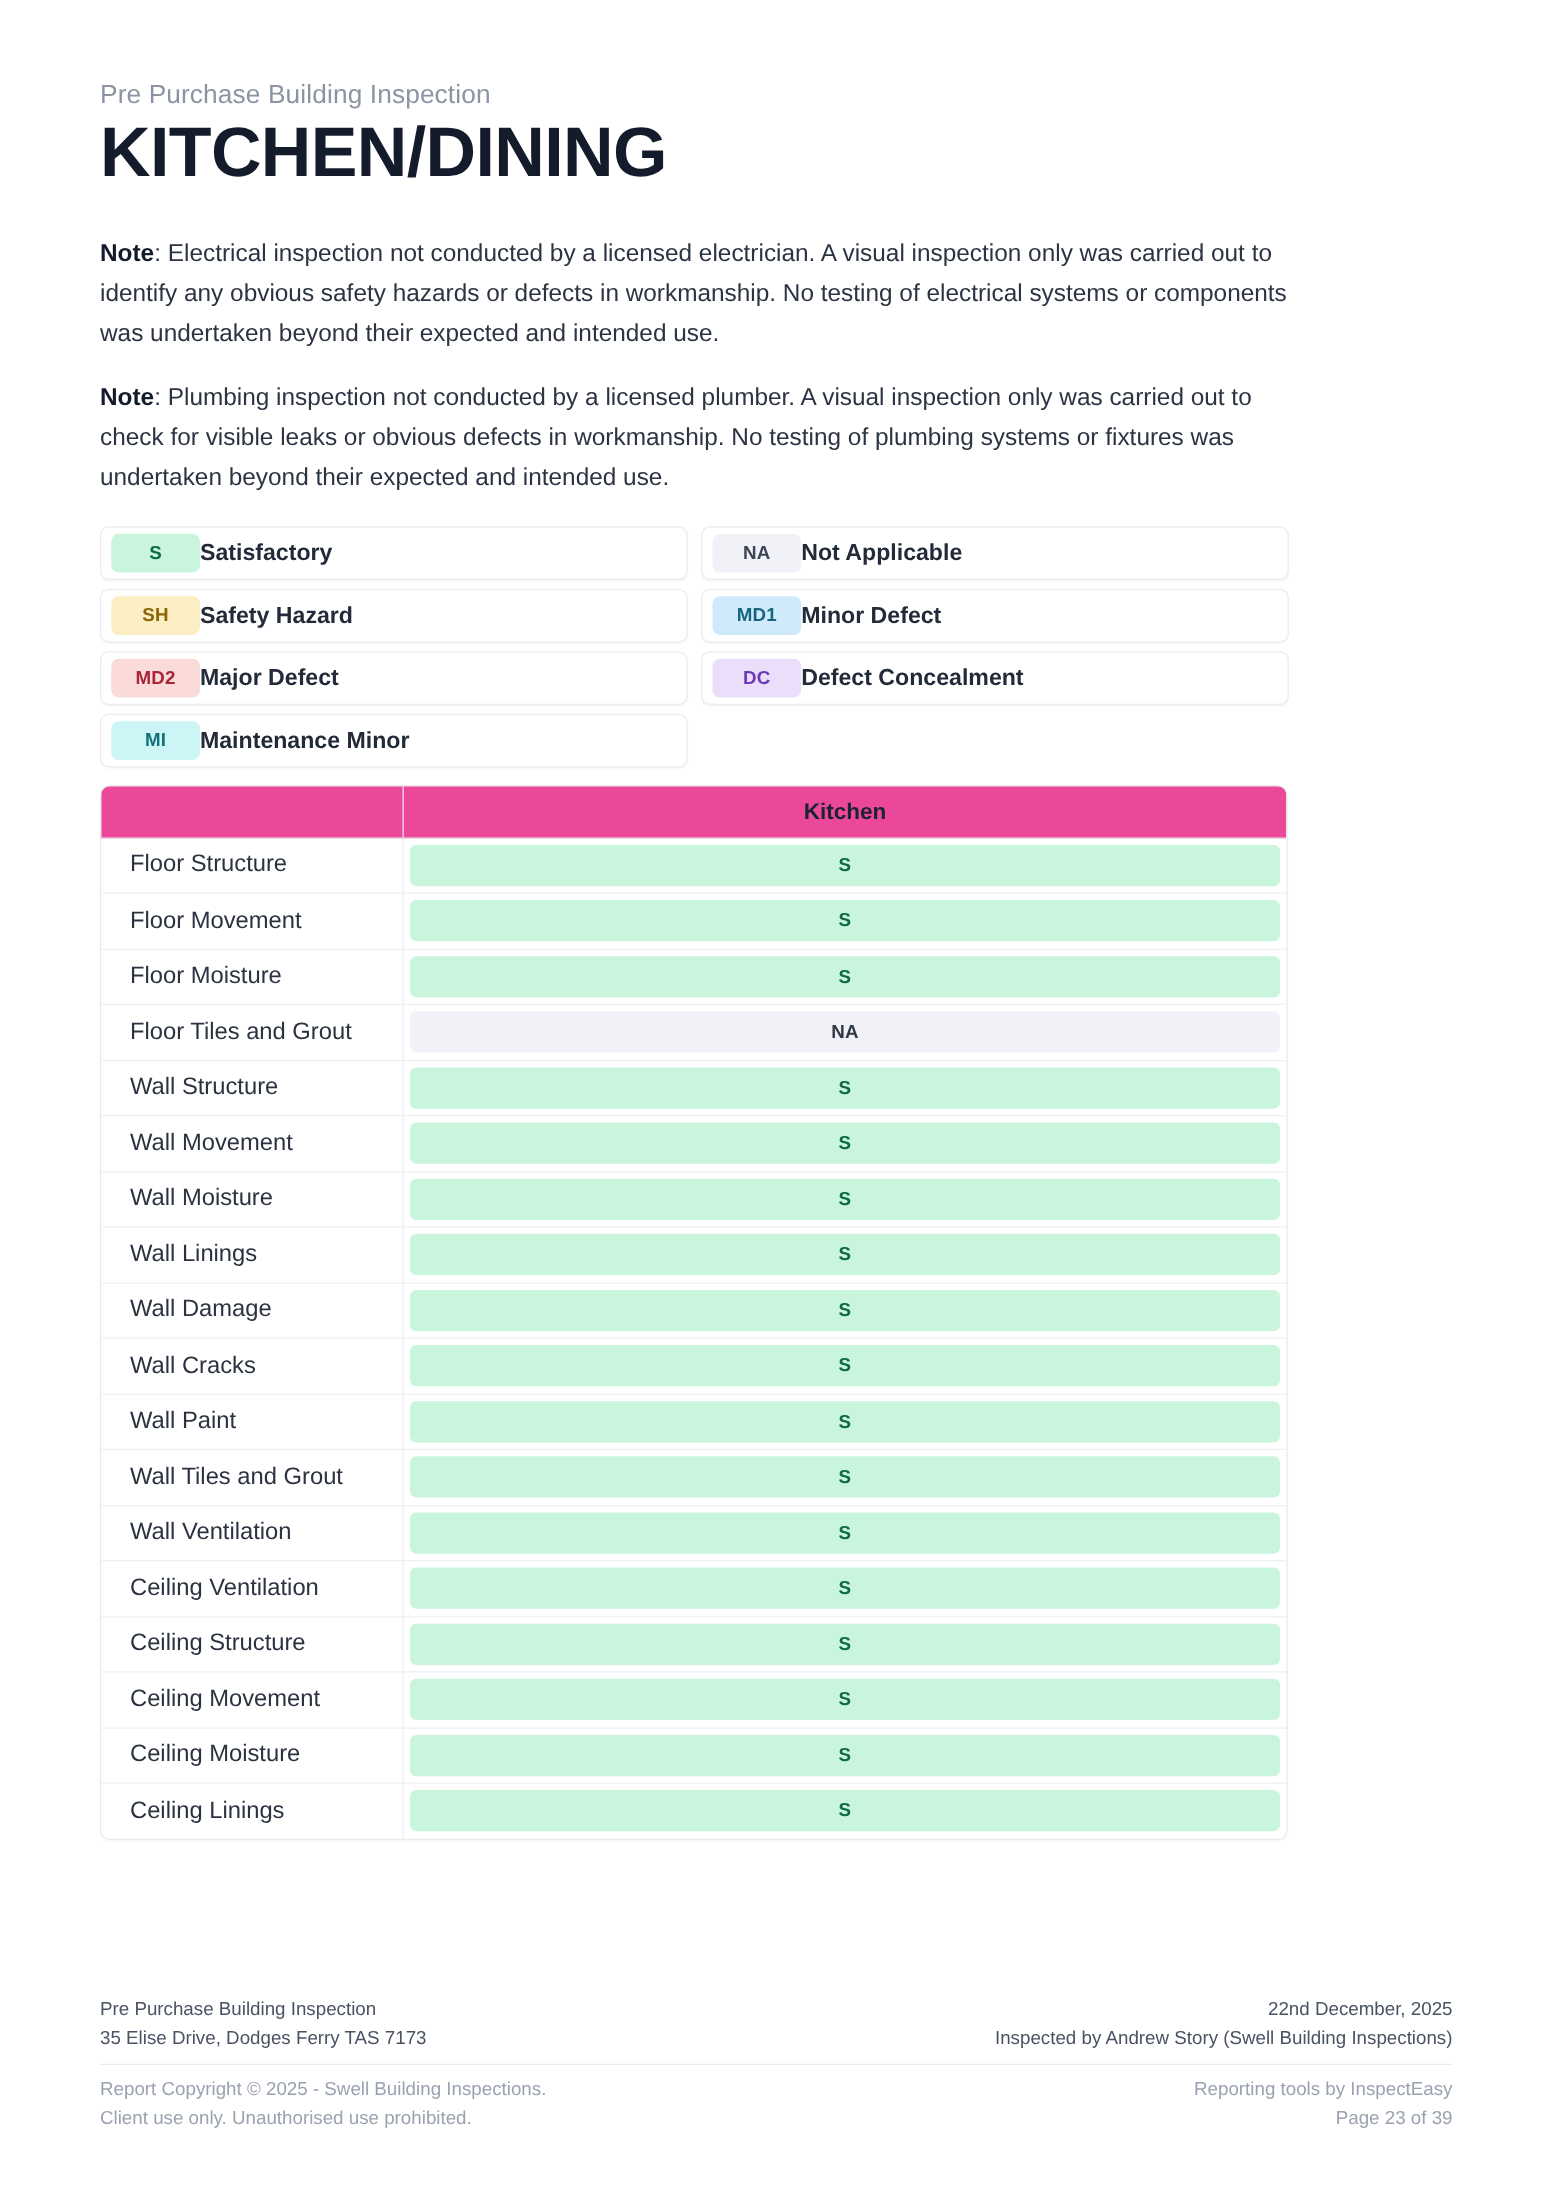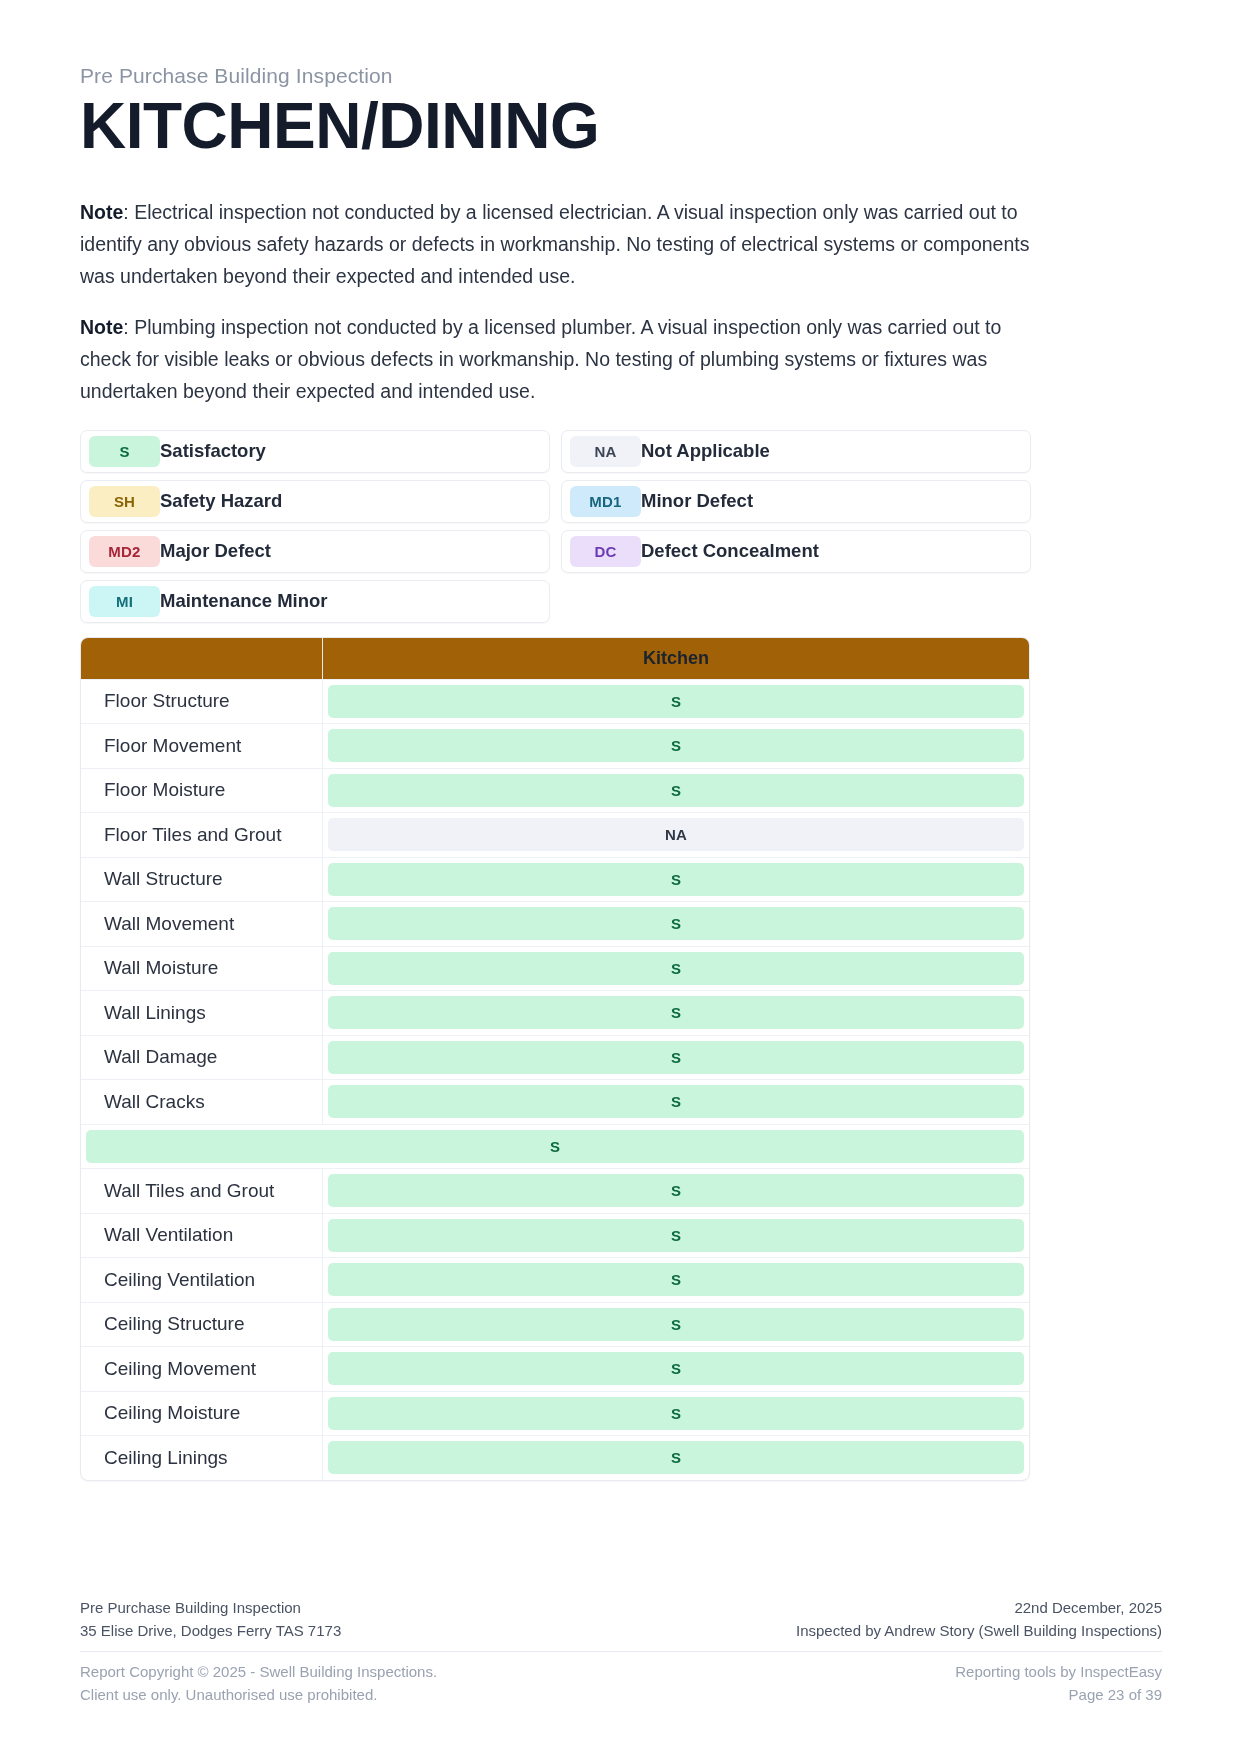--- a/index.html
+++ b/index.html
@@ -26,21 +26,21 @@
   
   .eyebrow {
     font-size: 21px;
     color: #8b94a3;
     letter-spacing: 0.1px;
     line-height: 1.3;
     margin: 0 0 2px 0;
     font-weight: 400;
   }
   .page-title {
-    font-size: 64px;
+    font-size: 56px;
     font-weight: 800;
     letter-spacing: -0.5px;
     color: #141c2b;
     margin: 0 0 34px 0;
     line-height: 1.12;
   }
 
   
   .note {
     font-size: 19.5px;
@@ -121,21 +121,21 @@
     box-shadow: 0 1px 2px rgba(18,25,38,0.035);
   }
   .trow {
     display: flex;
     align-items: stretch;
     border-bottom: 1px solid #edf0f4;
     min-height: 43.5px;
   }
   .trow:last-child { border-bottom: none; }
   .thead {
-    background: #a16207;
+    background: #ec4899;
     min-height: 41px;
   }
   .tcell-label {
     box-sizing: border-box;
     width: 242px;
     min-width: 242px;
     display: flex;
     align-items: center;
     padding: 0 0 0 23px;
     font-size: 19px;
@@ -320,20 +320,21 @@
             <span class="pill S">S</span>
           </div>
         </div>
         <div class="trow">
           <div class="tcell-label">Wall Cracks</div>
           <div class="tcell-val">
             <span class="pill S">S</span>
           </div>
         </div>
         <div class="trow">
+          <div class="tcell-label">Wall Paint</div>
           <div class="tcell-val">
             <span class="pill S">S</span>
           </div>
         </div>
         <div class="trow">
           <div class="tcell-label">Wall Tiles and Grout</div>
           <div class="tcell-val">
             <span class="pill S">S</span>
           </div>
         </div>

